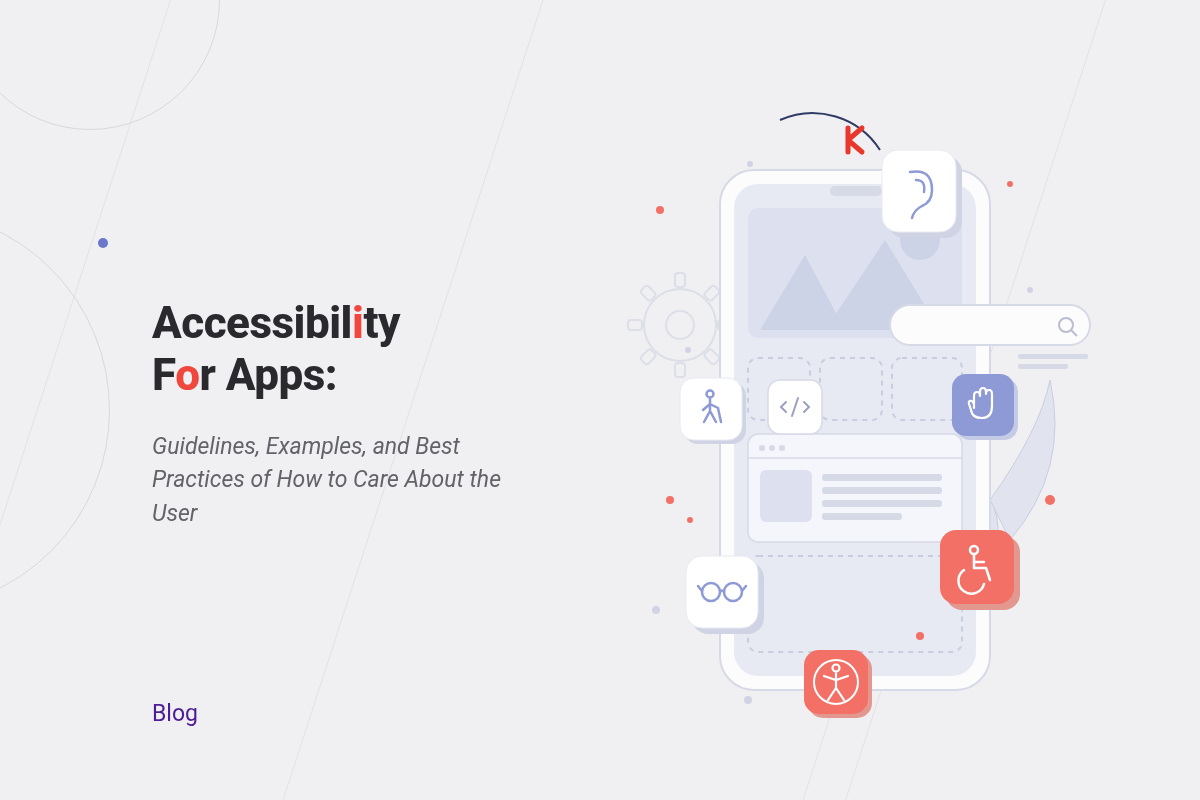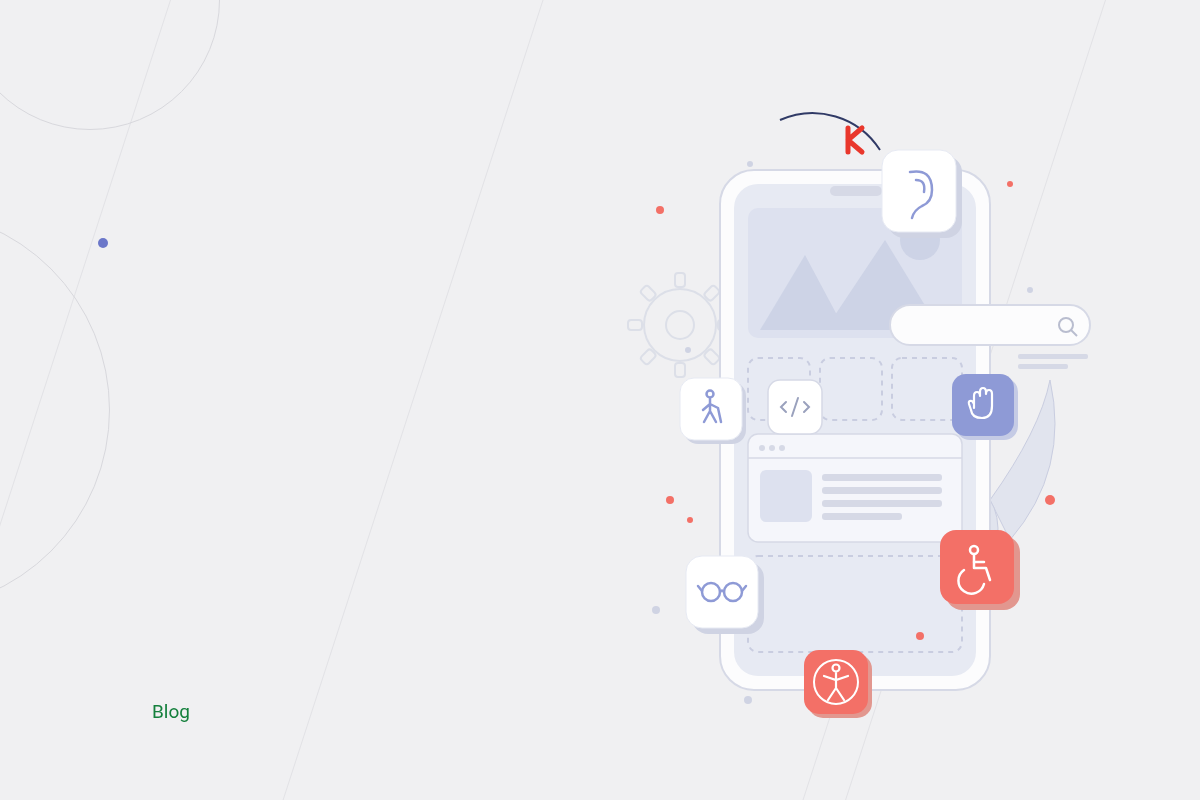--- a/index.html
+++ b/index.html
@@ -75,22 +75,22 @@
     font-style: italic;
     color: #626269;
     line-height: 1.45;
     font-weight: 400;
     max-width: 380px;
   }
   .category {
     position: absolute;
     left: 152px;
     top: 700px;
-    font-size: 19px;
-    color: #15803d;
+    font-size: 23px;
+    color: #4c1d95;
     font-weight: 400;
   }
 
   
   .illus {
     position: absolute;
     left: 630px;
     top: 100px;
     width: 520px;
     height: 640px;
@@ -105,20 +105,27 @@
 
   <div class="diag d2"></div>
   <div class="diag d3"></div>
   <div class="diag d4"></div>
   <div class="diag d5"></div>
 
   <div class="arc-tl"></div>
   <div class="arc-left"></div>
   <div class="arc-dot"></div>
 
+  <div class="content">
+    <h1>
+      <span>Accessibil</span><span class="accent">i</span><span>ty</span><br>
+      <span>F</span><span class="accent">o</span><span>r Apps:</span>
+    </h1>
+    <p class="subtitle">Guidelines, Examples, and Best Practices of How to Care About the User</p>
+  </div>
 
   <div class="category">Blog</div>
 
   <div class="illus">
     <svg width="520" height="640" viewBox="0 0 520 640">
 
       <path d="M 150 20 A 80 80 0 0 1 250 50" fill="none" stroke="#303a66" stroke-width="2"></path>
 
       <path d="M 360 400 Q 410 330 420 280 Q 440 370 380 440 Z" fill="#e1e4ee" stroke="#c9cde0" stroke-width="1"></path>
       <path d="M 360 400 Q 380 430 350 500 Q 330 450 360 400 Z" fill="#e1e4ee" stroke="#c9cde0" stroke-width="1"></path>

